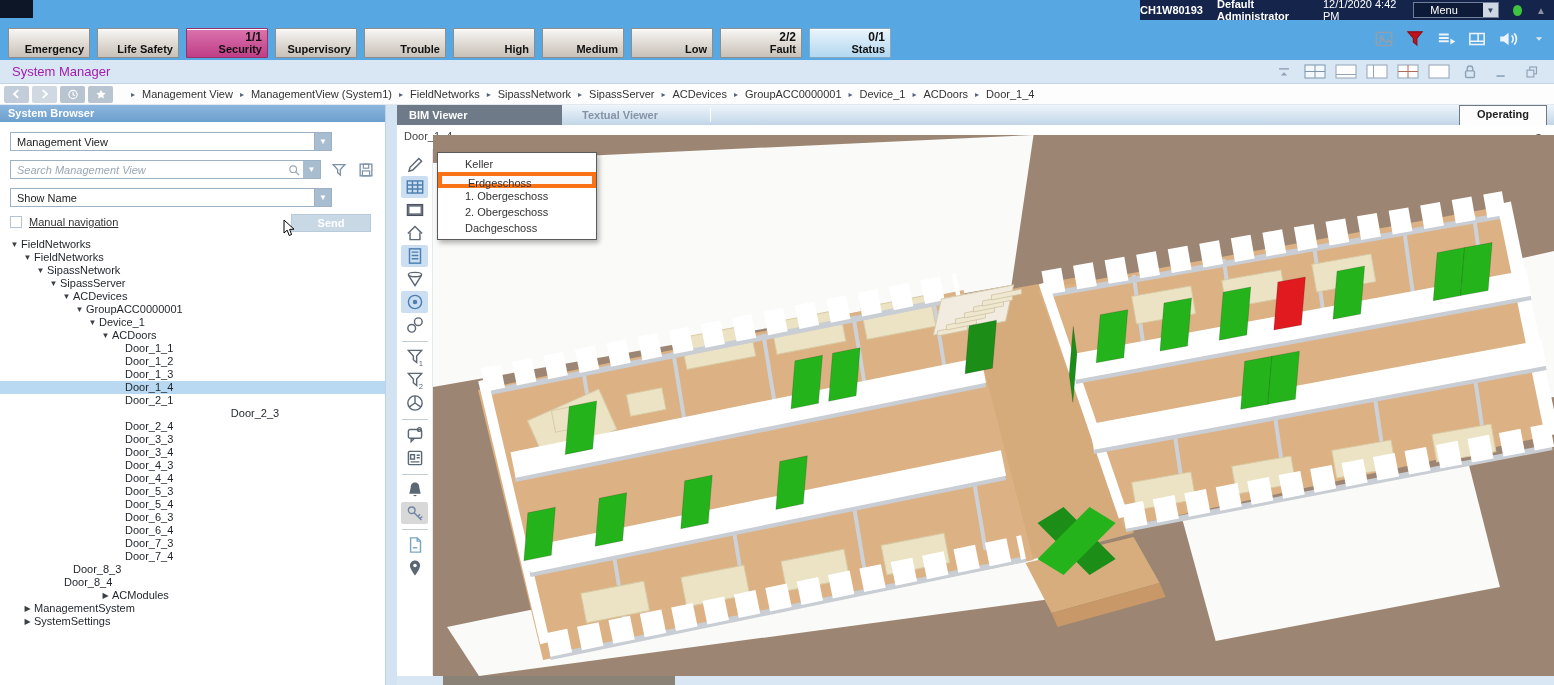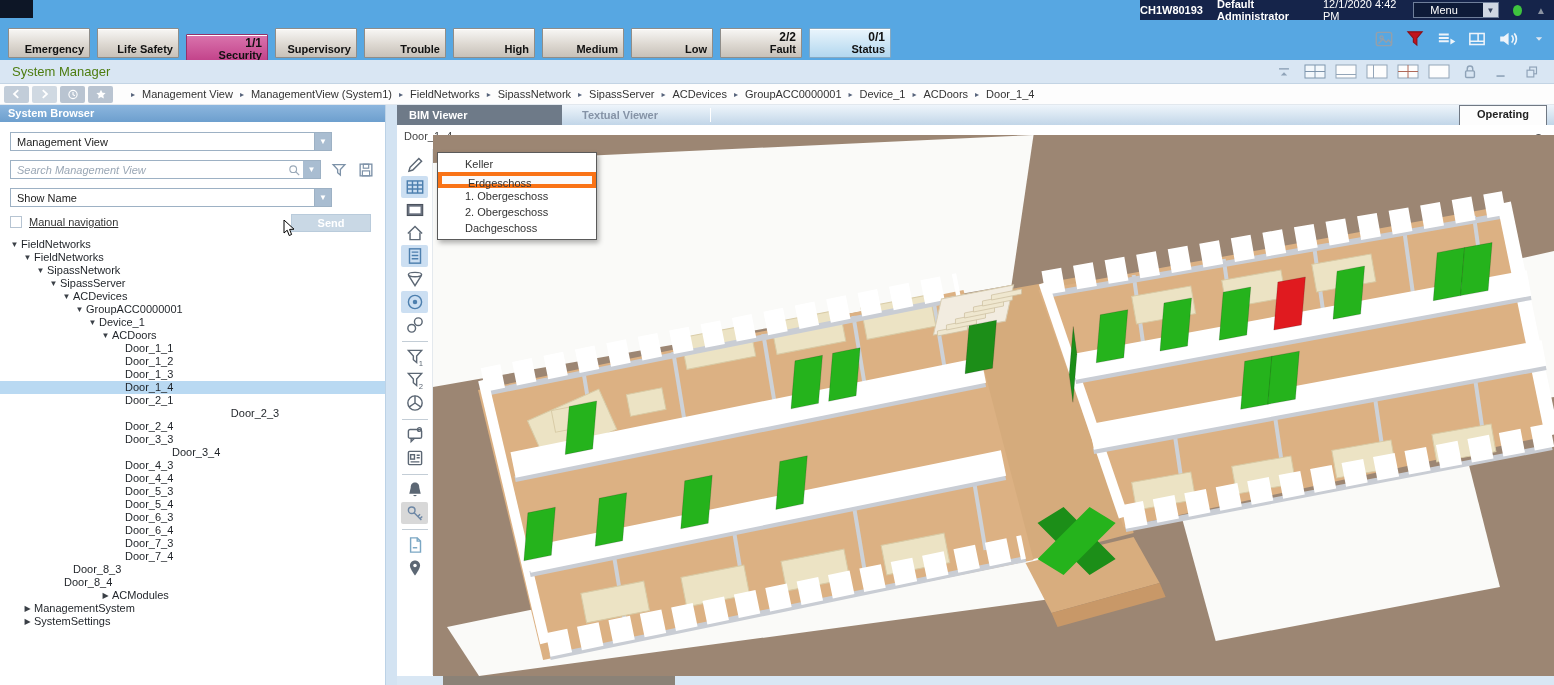--- a/index.html
+++ b/index.html
@@ -20,29 +20,29 @@
     display:flex; align-items:center; justify-content:center; }
   .conn-dot { width:11px; height:11px; border-radius:50%; background:#3ec43e; }
   .up-tri { color:#8b93a2; font-size:10px; font-weight:normal; }
 
   
   .alarm-row { position:absolute; left:8px; top:28px; display:flex; gap:7px; }
   .alarm-btn { position:relative; width:82px; height:30px; border:1px solid #8f8d89; border-radius:1px;
     background:linear-gradient(#f8f7f5, #ddd8d1 55%, #c7c1b9); box-shadow:inset 0 1px 0 #fff; cursor:pointer; }
   .alarm-btn .count { position:absolute; top:1px; right:5px; font-size:12px; font-weight:bold; color:#111; }
   .alarm-btn .label { position:absolute; bottom:2px; right:5px; font-size:11px; font-weight:bold; color:#111; }
-  .alarm-btn.sty-security { background:linear-gradient(#da74ad, #c03e87); border-color:#94316a;margin-top:6px; }
+  .alarm-btn.sty-security { background:linear-gradient(#da74ad, #c03e87); border-color:#94316a; }
   .alarm-btn.sty-status { background:linear-gradient(#eaf5fc, #b2d7ef); border-color:#86a9c2; }
   .alarm-icons { position:absolute; top:27px; left:1372px; display:flex; align-items:center; gap:7px; }
   .alarm-icons .ic { width:24px; height:24px; display:flex; align-items:center; justify-content:center; cursor:pointer; }
 
   
   .smbar { position:absolute; left:0; top:60px; width:1554px; height:24px; background:#d9e6f3;
     border-bottom:1px solid #c3d4e4; }
-  .smbar .title { position:absolute; left:12px; top:0; line-height:24px; font-size:13px; color:#4d7c0f;text-align:center; }
+  .smbar .title { position:absolute; left:12px; top:0; line-height:24px; font-size:13px; color:#a21caf;text-align:center; }
   .win-icons { position:absolute; right:10px; top:2px; display:flex; align-items:center; gap:7px; }
   .win-icons .ic { width:24px; height:20px; display:flex; align-items:center; justify-content:center; cursor:pointer; }
 
   
   .crumbbar { position:absolute; left:0; top:84px; width:1554px; height:21px; background:#fdfdfd;
     border-bottom:1px solid #e2e8ee; display:flex; align-items:center; padding-left:4px; }
   .navbox { width:25px; height:17px; border-radius:2px; margin-right:3px; display:flex; align-items:center;
     justify-content:center; cursor:pointer; }
   .navbox.b1 { background:#c2cdd9; } .navbox.b2 { background:#d0d9e2; } .navbox.b3 { background:#b9c4d1; }
   #breadcrumb { display:flex; align-items:center; margin-left:8px; }
@@ -415,21 +415,21 @@
           <span>Door_2_3</span>
         </div>
         <div class="tree-row" style="padding-left: 112px;">
           <span class="tw"></span>
           <span>Door_2_4</span>
         </div>
         <div class="tree-row" style="padding-left: 112px;">
           <span class="tw"></span>
           <span>Door_3_3</span>
         </div>
-        <div class="tree-row" style="padding-left: 112px; margin-left: 47px;">
+        <div class="tree-row" style="padding-left: 112px;">
           <span class="tw"></span>
           <span>Door_3_4</span>
         </div>
         <div class="tree-row" style="padding-left: 112px;">
           <span class="tw"></span>
           <span>Door_4_3</span>
         </div>
         <div class="tree-row" style="padding-left: 112px;">
           <span class="tw"></span>
           <span>Door_4_4</span>

